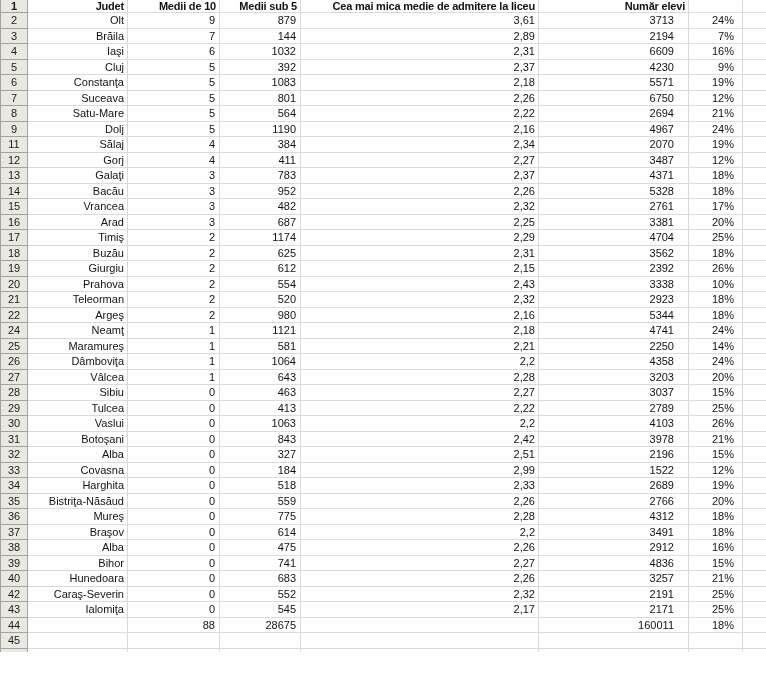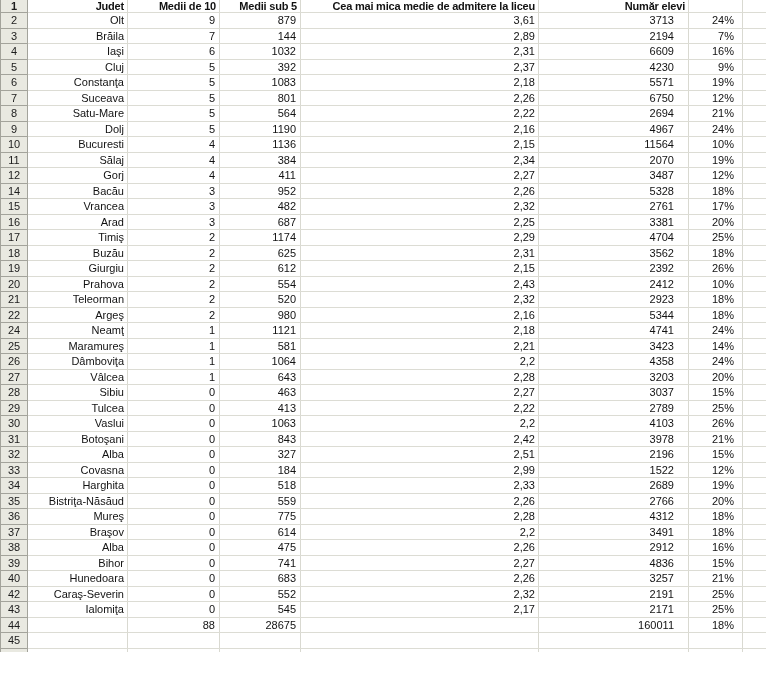--- a/index.html
+++ b/index.html
@@ -151,50 +151,50 @@
         <td class="rh" data-name="row-number">9</td>
         <td class="tl" data-name="cell-judet">Dolj</td>
         <td class="num p4" data-name="cell-medii-de-10">5</td>
         <td class="num p4" data-name="cell-medii-sub-5">1190</td>
         <td class="num p3" data-name="cell-medie-admitere">2,16</td>
         <td class="num p14" data-name="cell-numar-elevi">4967</td>
         <td class="num p8" data-name="cell-percent">24%</td>
         <td data-name="cell-empty"></td>
       </tr>
       <tr data-name="county-row">
-        <td class="rh" data-name="row-number">10</td>
-        <td class="tl" data-name="cell-judet">Bucuresti</td>
-        <td class="num p4" data-name="cell-medii-de-10">4</td>
-        <td class="num p4" data-name="cell-medii-sub-5">1136</td>
-        <td class="num p3" data-name="cell-medie-admitere">2,15</td>
-        <td class="num p14" data-name="cell-numar-elevi">11564</td>
-        <td class="num p8" data-name="cell-percent">10%</td>
-        <td data-name="cell-empty"></td>
-      </tr>
-      <tr data-name="county-row">
         <td class="rh" data-name="row-number">11</td>
         <td class="tl" data-name="cell-judet">Sălaj</td>
         <td class="num p4" data-name="cell-medii-de-10">4</td>
         <td class="num p4" data-name="cell-medii-sub-5">384</td>
         <td class="num p3" data-name="cell-medie-admitere">2,34</td>
         <td class="num p14" data-name="cell-numar-elevi">2070</td>
         <td class="num p8" data-name="cell-percent">19%</td>
         <td data-name="cell-empty"></td>
       </tr>
       <tr data-name="county-row">
         <td class="rh" data-name="row-number">12</td>
         <td class="tl" data-name="cell-judet">Gorj</td>
         <td class="num p4" data-name="cell-medii-de-10">4</td>
         <td class="num p4" data-name="cell-medii-sub-5">411</td>
         <td class="num p3" data-name="cell-medie-admitere">2,27</td>
         <td class="num p14" data-name="cell-numar-elevi">3487</td>
         <td class="num p8" data-name="cell-percent">12%</td>
         <td data-name="cell-empty"></td>
       </tr>
       <tr data-name="county-row">
+        <td class="rh" data-name="row-number">13</td>
+        <td class="tl" data-name="cell-judet">Galaţi</td>
+        <td class="num p4" data-name="cell-medii-de-10">3</td>
+        <td class="num p4" data-name="cell-medii-sub-5">783</td>
+        <td class="num p3" data-name="cell-medie-admitere">2,37</td>
+        <td class="num p14" data-name="cell-numar-elevi">4371</td>
+        <td class="num p8" data-name="cell-percent">18%</td>
+        <td data-name="cell-empty"></td>
+      </tr>
+      <tr data-name="county-row">
         <td class="rh" data-name="row-number">14</td>
         <td class="tl" data-name="cell-judet">Bacău</td>
         <td class="num p4" data-name="cell-medii-de-10">3</td>
         <td class="num p4" data-name="cell-medii-sub-5">952</td>
         <td class="num p3" data-name="cell-medie-admitere">2,26</td>
         <td class="num p14" data-name="cell-numar-elevi">5328</td>
         <td class="num p8" data-name="cell-percent">18%</td>
         <td data-name="cell-empty"></td>
       </tr>
       <tr data-name="county-row">
@@ -246,21 +246,21 @@
         <td class="num p14" data-name="cell-numar-elevi">2392</td>
         <td class="num p8" data-name="cell-percent">26%</td>
         <td data-name="cell-empty"></td>
       </tr>
       <tr data-name="county-row">
         <td class="rh" data-name="row-number">20</td>
         <td class="tl" data-name="cell-judet">Prahova</td>
         <td class="num p4" data-name="cell-medii-de-10">2</td>
         <td class="num p4" data-name="cell-medii-sub-5">554</td>
         <td class="num p3" data-name="cell-medie-admitere">2,43</td>
-        <td class="num p14" data-name="cell-numar-elevi">2412</td>
+        <td class="num p14" data-name="cell-numar-elevi">3338</td>
         <td class="num p8" data-name="cell-percent">10%</td>
         <td data-name="cell-empty"></td>
       </tr>
       <tr data-name="county-row">
         <td class="rh" data-name="row-number">21</td>
         <td class="tl" data-name="cell-judet">Teleorman</td>
         <td class="num p4" data-name="cell-medii-de-10">2</td>
         <td class="num p4" data-name="cell-medii-sub-5">520</td>
         <td class="num p3" data-name="cell-medie-admitere">2,32</td>
         <td class="num p14" data-name="cell-numar-elevi">2923</td>
@@ -286,21 +286,21 @@
         <td class="num p14" data-name="cell-numar-elevi">4741</td>
         <td class="num p8" data-name="cell-percent">24%</td>
         <td data-name="cell-empty"></td>
       </tr>
       <tr data-name="county-row">
         <td class="rh" data-name="row-number">25</td>
         <td class="tl" data-name="cell-judet">Maramureş</td>
         <td class="num p4" data-name="cell-medii-de-10">1</td>
         <td class="num p4" data-name="cell-medii-sub-5">581</td>
         <td class="num p3" data-name="cell-medie-admitere">2,21</td>
-        <td class="num p14" data-name="cell-numar-elevi">3423</td>
+        <td class="num p14" data-name="cell-numar-elevi">2250</td>
         <td class="num p8" data-name="cell-percent">14%</td>
         <td data-name="cell-empty"></td>
       </tr>
       <tr data-name="county-row">
         <td class="rh" data-name="row-number">26</td>
         <td class="tl" data-name="cell-judet">Dâmboviţa</td>
         <td class="num p4" data-name="cell-medii-de-10">1</td>
         <td class="num p4" data-name="cell-medii-sub-5">1064</td>
         <td class="num p3" data-name="cell-medie-admitere">2,2</td>
         <td class="num p14" data-name="cell-numar-elevi">4358</td>

